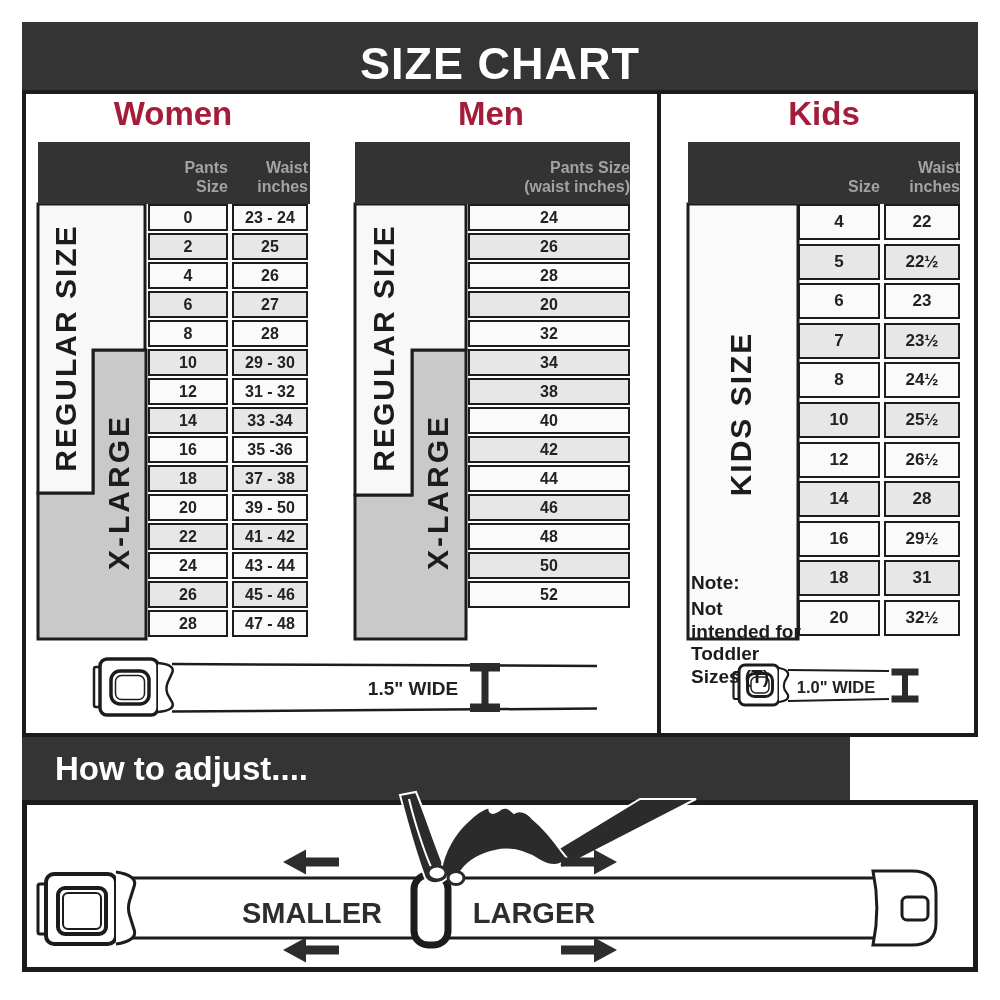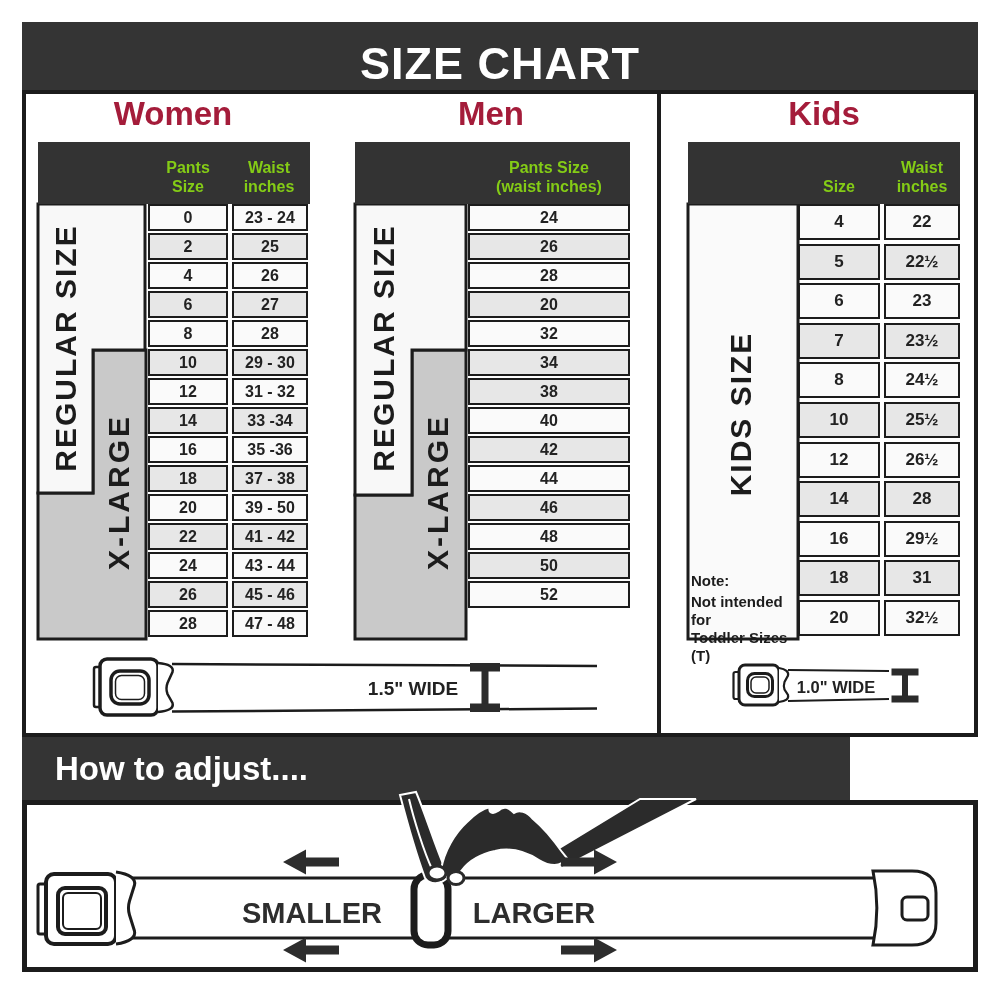--- a/index.html
+++ b/index.html
@@ -16,21 +16,21 @@
     font-size:33px;line-height:63px;padding-left:33px;box-sizing:border-box;}
   .bottom-panel{left:22px;top:800px;width:956px;height:172px;border:5px solid #1c1c1c;box-sizing:border-box;background:#fff;}
 
   svg.gfx{position:absolute;top:0;left:0;pointer-events:none;}
 
   
   .section-title{top:95px;width:200px;text-align:center;font-weight:bold;font-size:33px;color:#A41C3A;}
 
   
   .thead{top:142px;height:62px;background:#333333;}
-  .thead-label{position:absolute;color:#84cc16;font-weight:bold;font-size:16px;text-align:center;line-height:19px;}
+  .thead-label{position:absolute;color:#a3a3a3;font-weight:bold;font-size:16px;text-align:right;line-height:19px;}
 
   
   .rows{position:absolute;top:204px;}
   .trow{display:flex;}
   .r29{height:29px;}
   .r40{height:39.6px;}
   .cell{box-sizing:border-box;border:2.5px solid #1c1c1c;background:#FAFAFA;display:flex;align-items:center;
     justify-content:center;font-weight:bold;color:#222;}
   .r29 .cell{height:27px;font-size:16px;}
   .r40 .cell{height:36px;font-size:17px;}
@@ -38,21 +38,21 @@
   .cw1{width:80px;margin-right:4px;}
   .cw2{width:76px;}
   .cm{width:162px;}
   .ck1{width:82px;margin-right:4px;}
   .ck2{width:76px;}
 
   
   .vlabel{position:absolute;height:34px;line-height:34px;text-align:center;font-weight:bold;font-size:30px;
     letter-spacing:2px;color:#1c1c1c;transform:rotate(-90deg);white-space:nowrap;}
 
-  .note{left:691px;top:572px;width:112px;font-size:15px;font-weight:bold;color:#1c1c1c;line-height:1.2;}
+  .note{left:691px;top:572px;width:112px;font-size:19px;font-weight:bold;color:#1c1c1c;line-height:1.2;}
   .note .n1{margin-bottom:3px;}
 
   .belt-label{text-align:center;font-weight:bold;color:#222;}
   #adult-belt-label{left:353px;top:678px;width:120px;font-size:19px;}
   #kids-belt-label{left:786px;top:678px;width:100px;font-size:16.5px;}
 
   .adjust-word{top:897px;width:160px;text-align:center;font-weight:bold;font-size:29px;color:#2d2d2d;}
   #smaller-label{left:232px;}
   #larger-label{left:454px;}
 </style>

